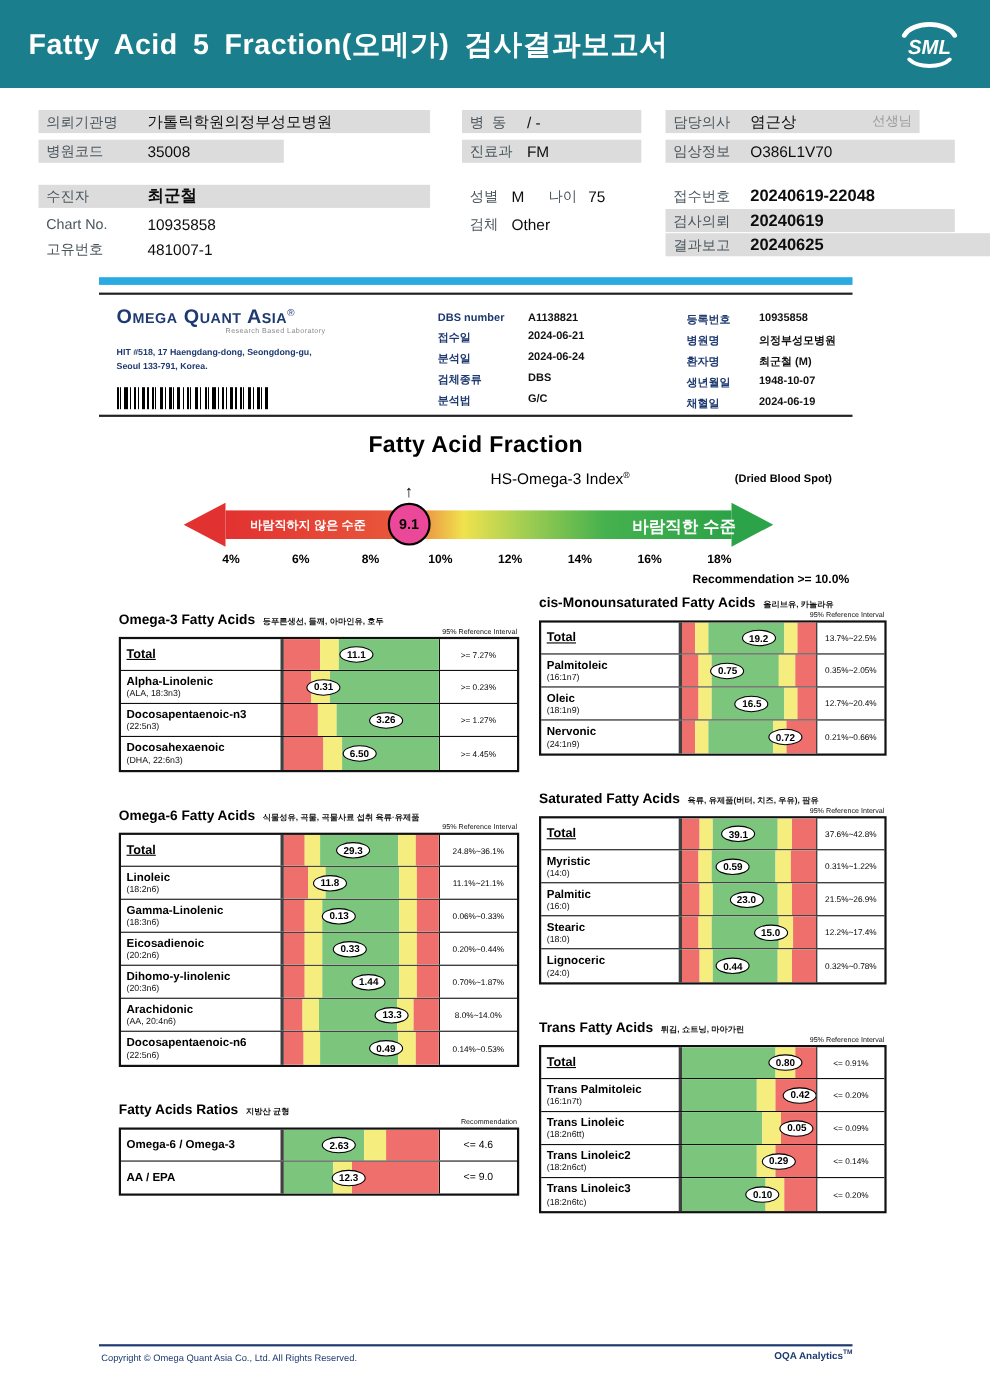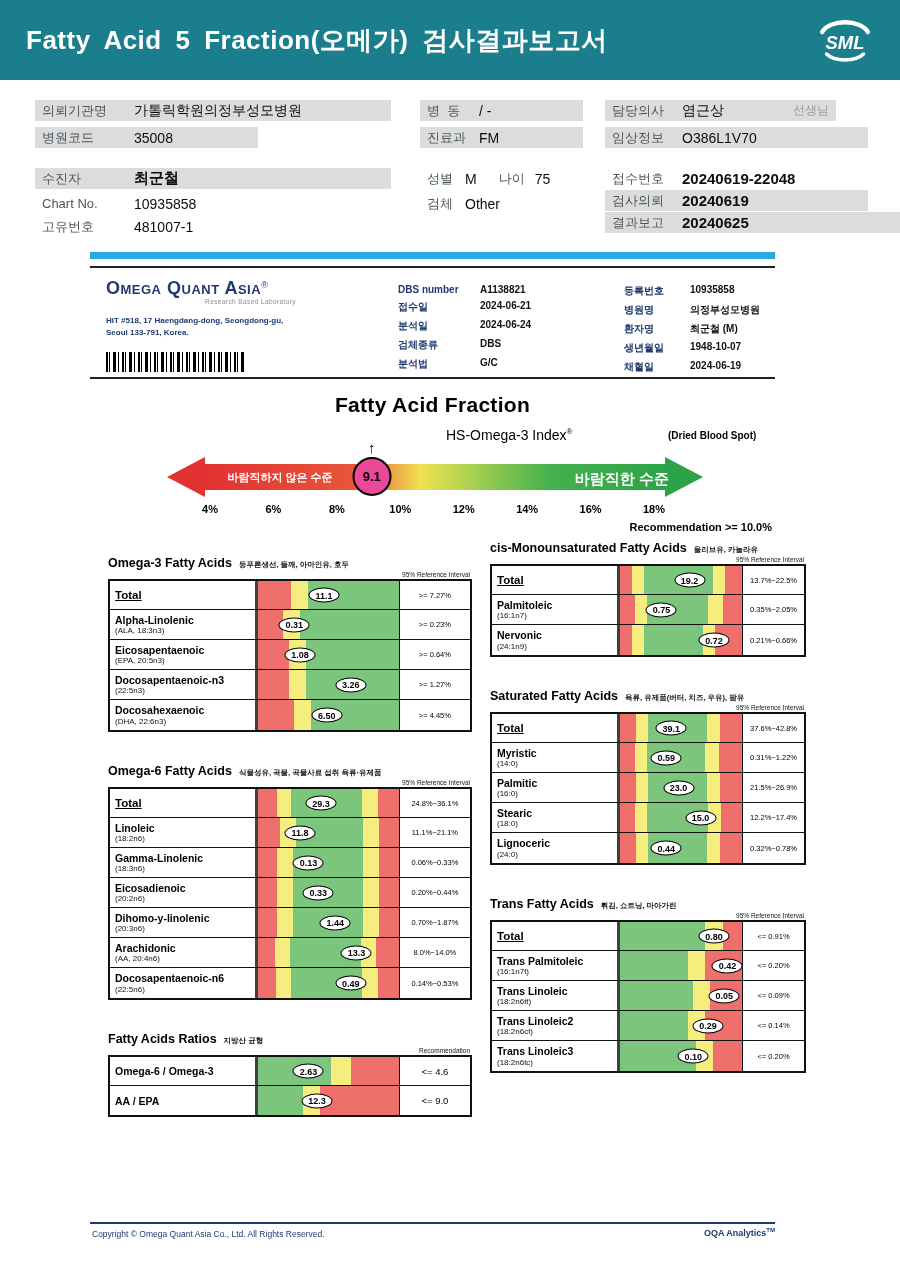--- a/index.html
+++ b/index.html
@@ -278,33 +278,20 @@
               <div class="cell-bar">
                 <div class="seg seg-red" style="width: 18%;"></div>
                 <div class="seg seg-yellow" style="width: 12%;"></div>
                 <div class="seg seg-green" style="width: 70%;"></div>
                 <div class="pill" style="left: 26%;">0.31</div>
               </div>
               <div class="cell-ref">&gt;= 0.23%</div>
             </div>
             <div class="fa-row">
               <div class="cell-name">
-                <div class="name-main">Eicosapentaenoic</div>
-                <div class="name-sub">(EPA, 20:5n3)</div>
-              </div>
-              <div class="cell-bar">
-                <div class="seg seg-red" style="width: 22%;"></div>
-                <div class="seg seg-yellow" style="width: 12%;"></div>
-                <div class="seg seg-green" style="width: 66%;"></div>
-                <div class="pill" style="left: 30%;">1.08</div>
-              </div>
-              <div class="cell-ref">&gt;= 0.64%</div>
-            </div>
-            <div class="fa-row">
-              <div class="cell-name">
                 <div class="name-main">Docosapentaenoic-n3</div>
                 <div class="name-sub">(22:5n3)</div>
               </div>
               <div class="cell-bar">
                 <div class="seg seg-red" style="width: 22%;"></div>
                 <div class="seg seg-yellow" style="width: 12%;"></div>
                 <div class="seg seg-green" style="width: 66%;"></div>
                 <div class="pill" style="left: 66%;">3.26</div>
               </div>
               <div class="cell-ref">&gt;= 1.27%</div>
@@ -503,20 +490,35 @@
                 <div class="seg seg-yellow" style="width: 10%;"></div>
                 <div class="seg seg-green" style="width: 50%;"></div>
                 <div class="seg seg-yellow" style="width: 12%;"></div>
                 <div class="seg seg-red" style="width: 16%;"></div>
                 <div class="pill" style="left: 34%;">0.75</div>
               </div>
               <div class="cell-ref">0.35%~2.05%</div>
             </div>
             <div class="fa-row">
               <div class="cell-name">
+                <div class="name-main">Oleic</div>
+                <div class="name-sub">(18:1n9)</div>
+              </div>
+              <div class="cell-bar">
+                <div class="seg seg-red" style="width: 12%;"></div>
+                <div class="seg seg-yellow" style="width: 10%;"></div>
+                <div class="seg seg-green" style="width: 54%;"></div>
+                <div class="seg seg-yellow" style="width: 10%;"></div>
+                <div class="seg seg-red" style="width: 14%;"></div>
+                <div class="pill" style="left: 52%;">16.5</div>
+              </div>
+              <div class="cell-ref">12.7%~20.4%</div>
+            </div>
+            <div class="fa-row">
+              <div class="cell-name">
                 <div class="name-main">Nervonic</div>
                 <div class="name-sub">(24:1n9)</div>
               </div>
               <div class="cell-bar">
                 <div class="seg seg-red" style="width: 10%;"></div>
                 <div class="seg seg-yellow" style="width: 10%;"></div>
                 <div class="seg seg-green" style="width: 48%;"></div>
                 <div class="seg seg-yellow" style="width: 10%;"></div>
                 <div class="seg seg-red" style="width: 22%;"></div>
                 <div class="pill" style="left: 77%;">0.72</div>

